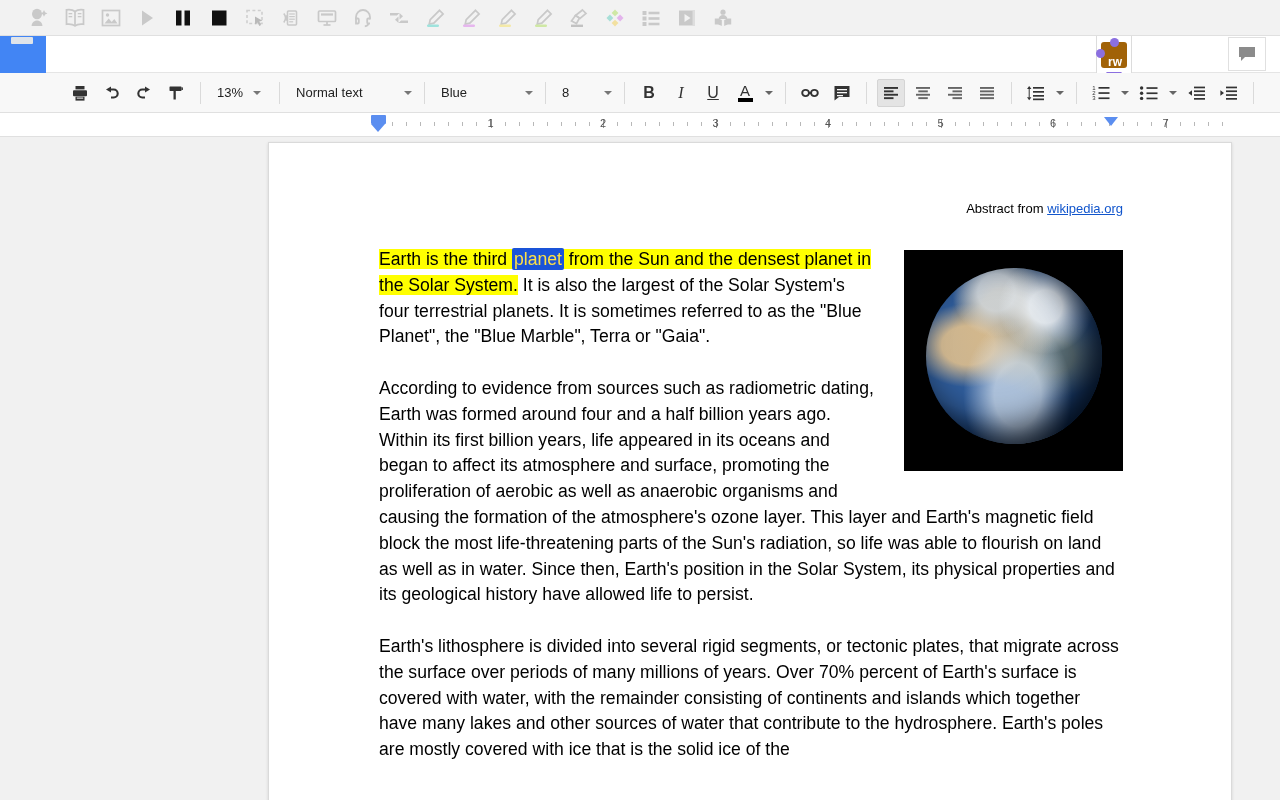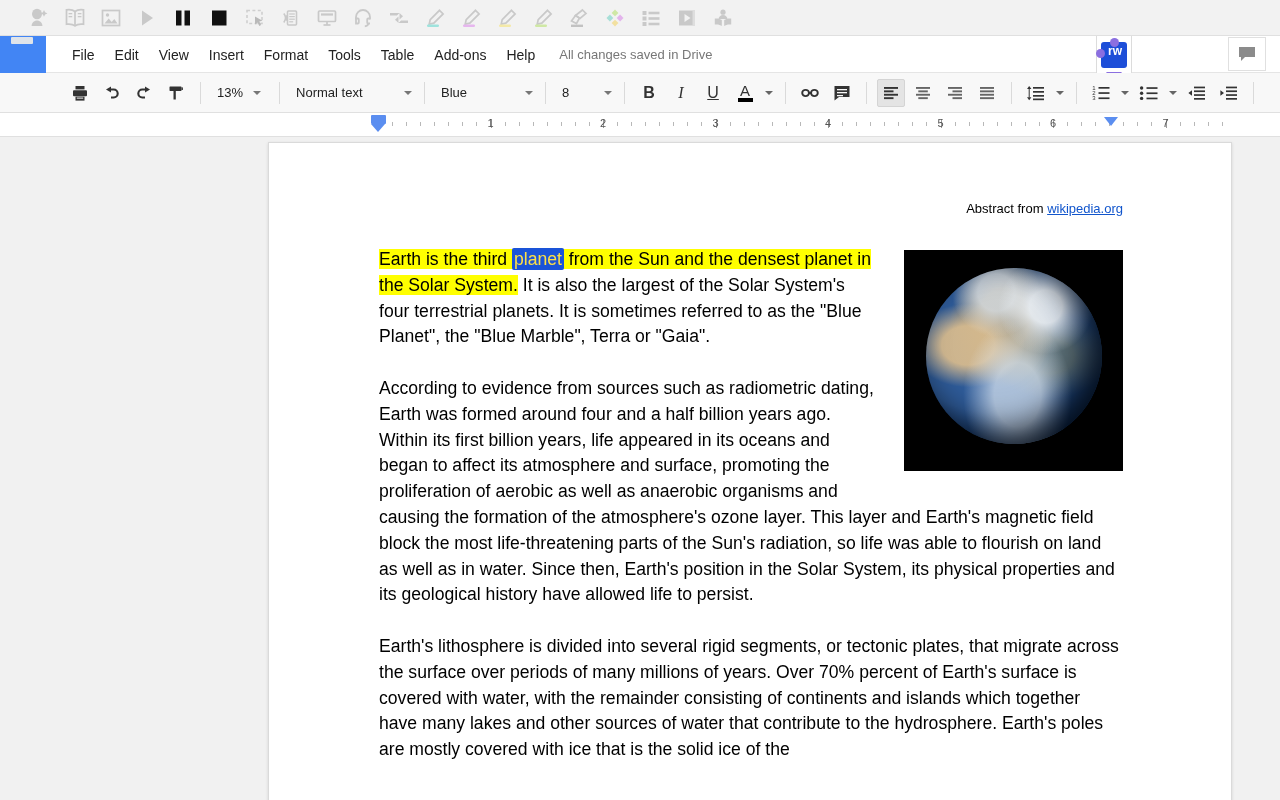--- a/index.html
+++ b/index.html
@@ -65,24 +65,24 @@
   #rw-ext-badge {
     position: absolute; left: 1096px; top: 36px;
     width: 36px; height: 38px;
     background: #ffffff;
     border: 1px solid #dcdcdc;
     border-top: none;
     display: flex; align-items: center; justify-content: center;
   }
   .puzzle {
     width: 26px; height: 26px;
-    background: #1d4ed8;
+    background: #a16207;
     border-radius: 3px;
     position: relative;
-    display: flex; align-items: flex-start; justify-content: center;
+    display: flex; align-items: flex-end; justify-content: center;
   }
   .puzzle::before {
     content: ""; position: absolute;
     left: -5px; top: 7px;
     width: 9px; height: 9px;
     background: #8b6fe0; border-radius: 50%;
   }
   .puzzle::after {
     content: ""; position: absolute;
     left: 9px; top: -4px;
@@ -462,32 +462,20 @@
       <path d="M2.8 11.5c2.6-.4 5.6.2 7 1.6v6c-1.4-1.4-4.4-2-7-1.6z"></path>
       <path d="M19.2 11.5c-2.6-.4-5.6.2-7 1.6v6c1.4-1.4 4.4-2 7-1.6z"></path>
         </g>
       </svg>
   </div>
 </div>
 
 <div id="docs-header">
   <div id="docs-logo">
     <div class="fold"></div>
-  </div>
-  <div id="menubar">
-    <div class="menu-item">File</div>
-    <div class="menu-item">Edit</div>
-    <div class="menu-item">View</div>
-    <div class="menu-item">Insert</div>
-    <div class="menu-item">Format</div>
-    <div class="menu-item">Tools</div>
-    <div class="menu-item">Table</div>
-    <div class="menu-item">Add-ons</div>
-    <div class="menu-item">Help</div>
-    <div id="save-status">All changes saved in Drive</div>
   </div>
 </div>
 
 <div id="rw-ext-badge">
   <div class="puzzle">
     <span>rw</span>
   </div>
 </div>
 <div id="rw-pointer"></div>
 

